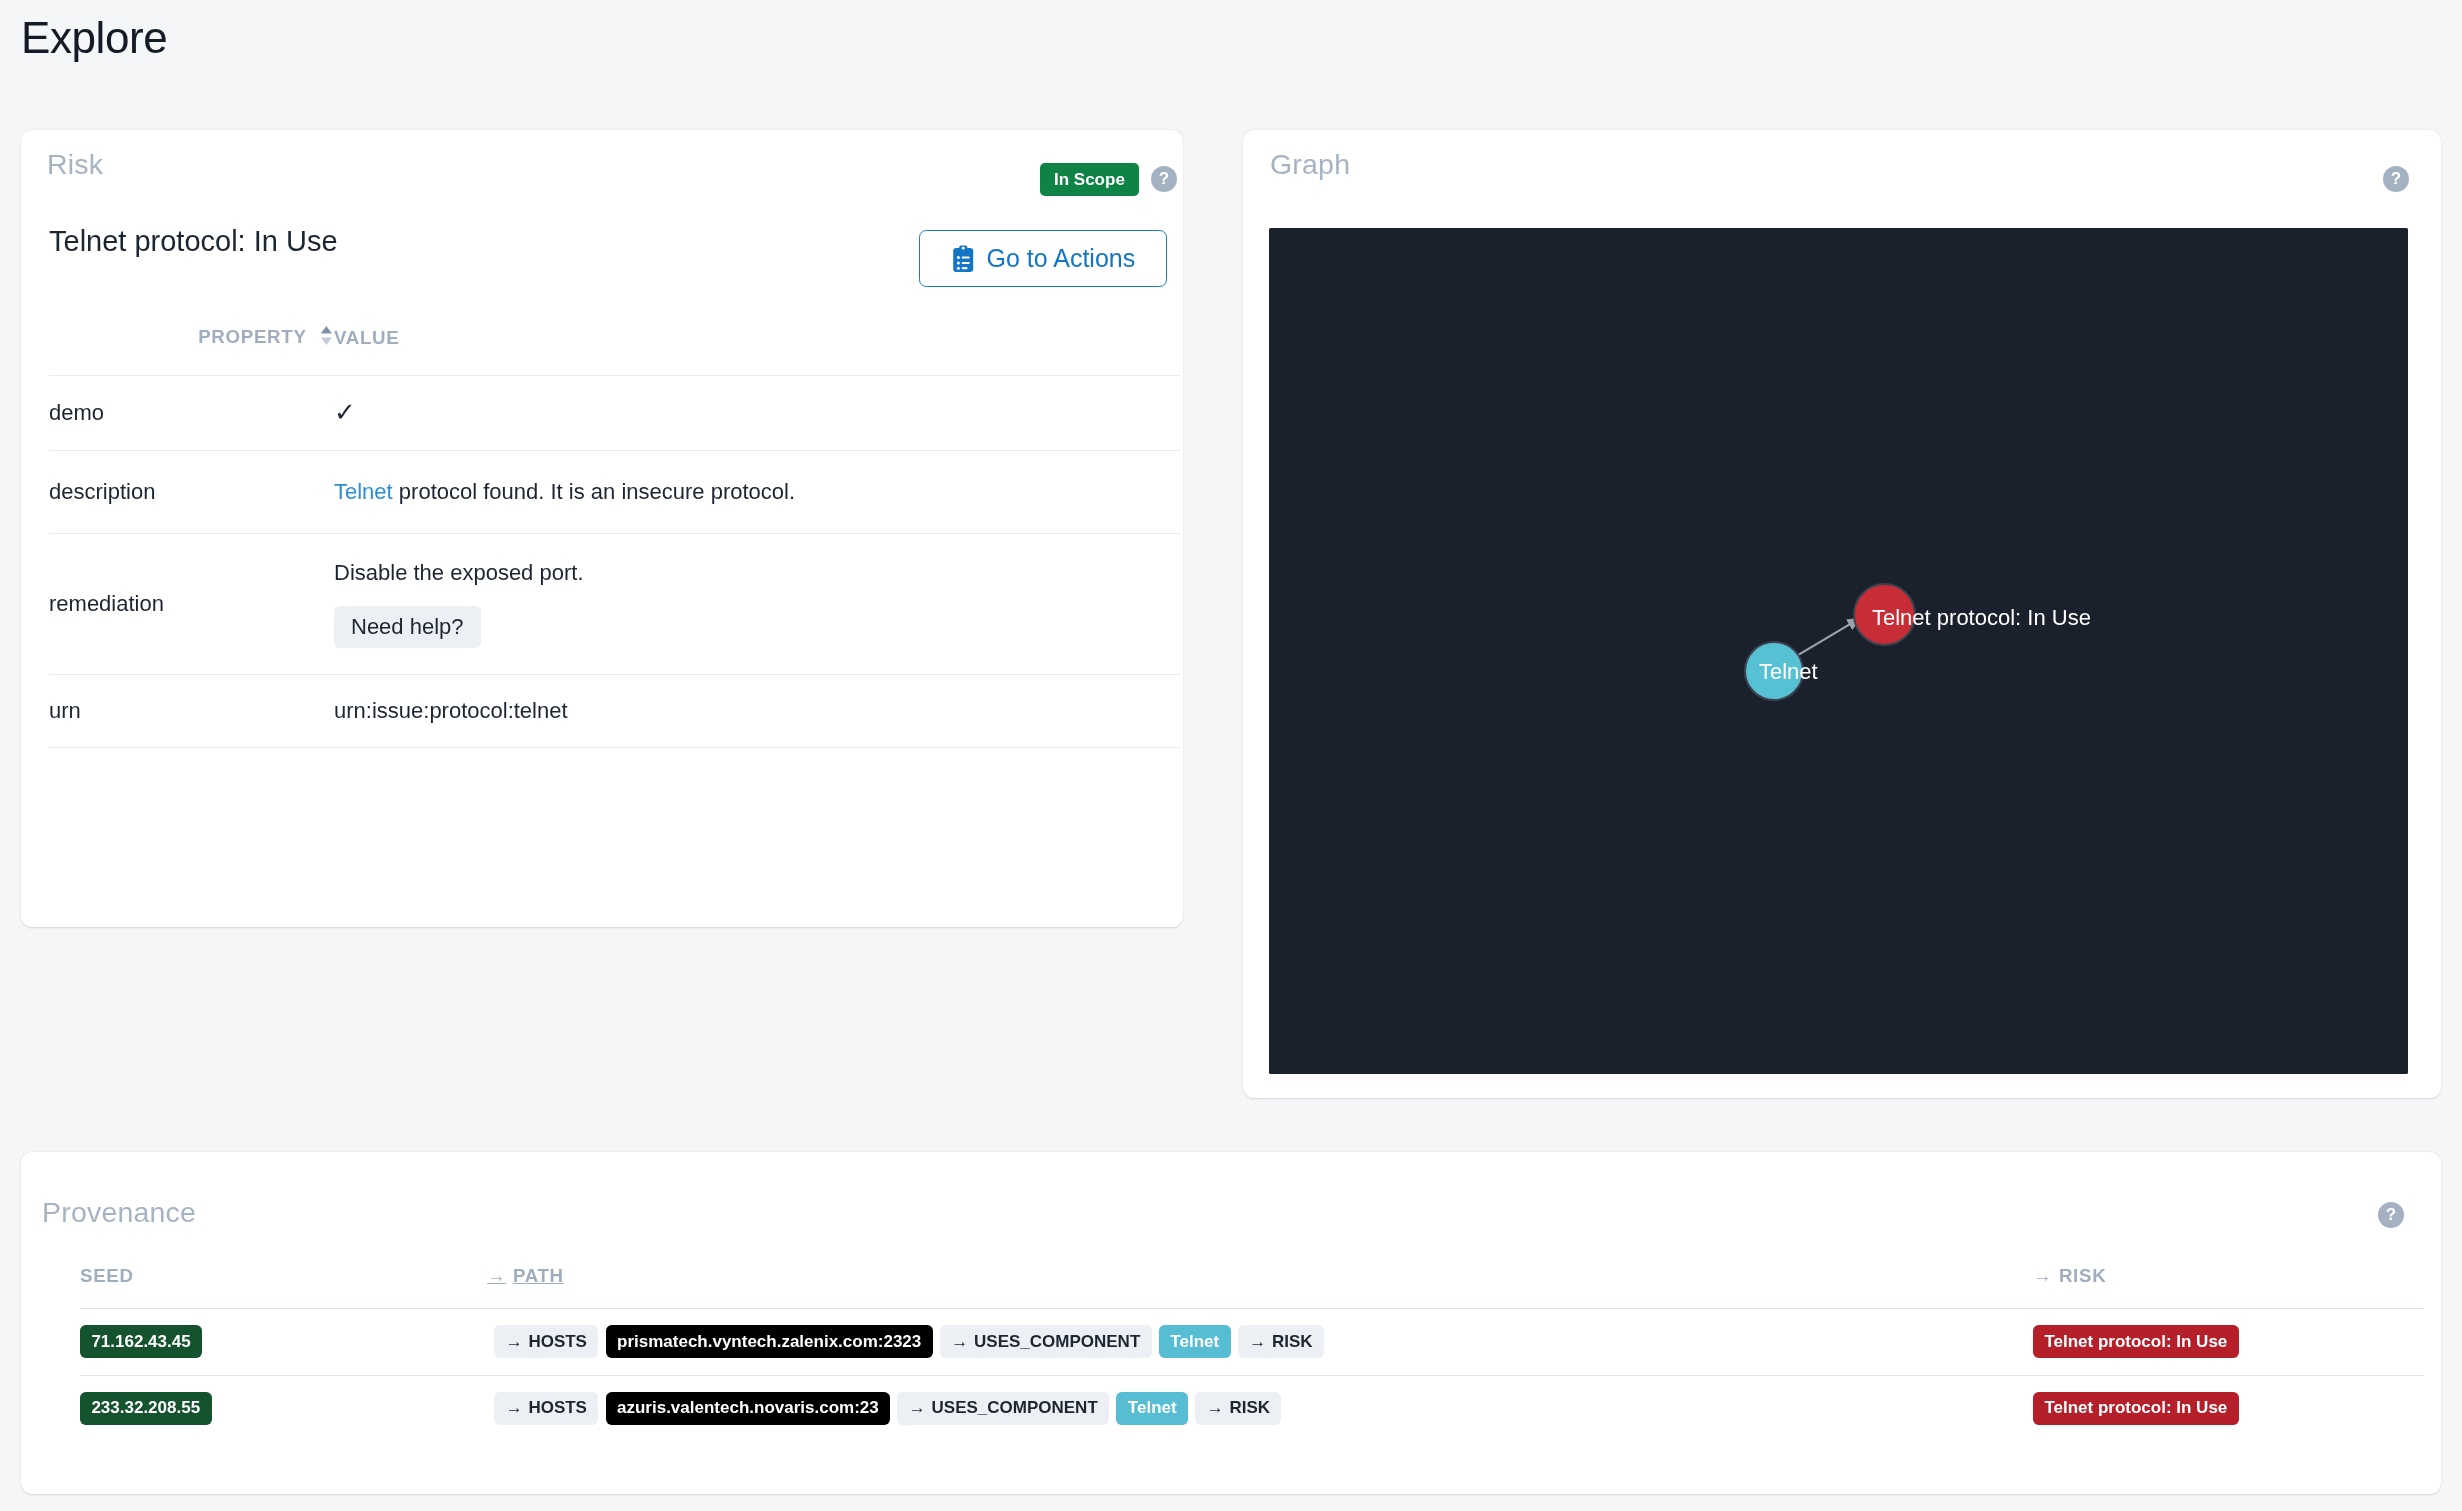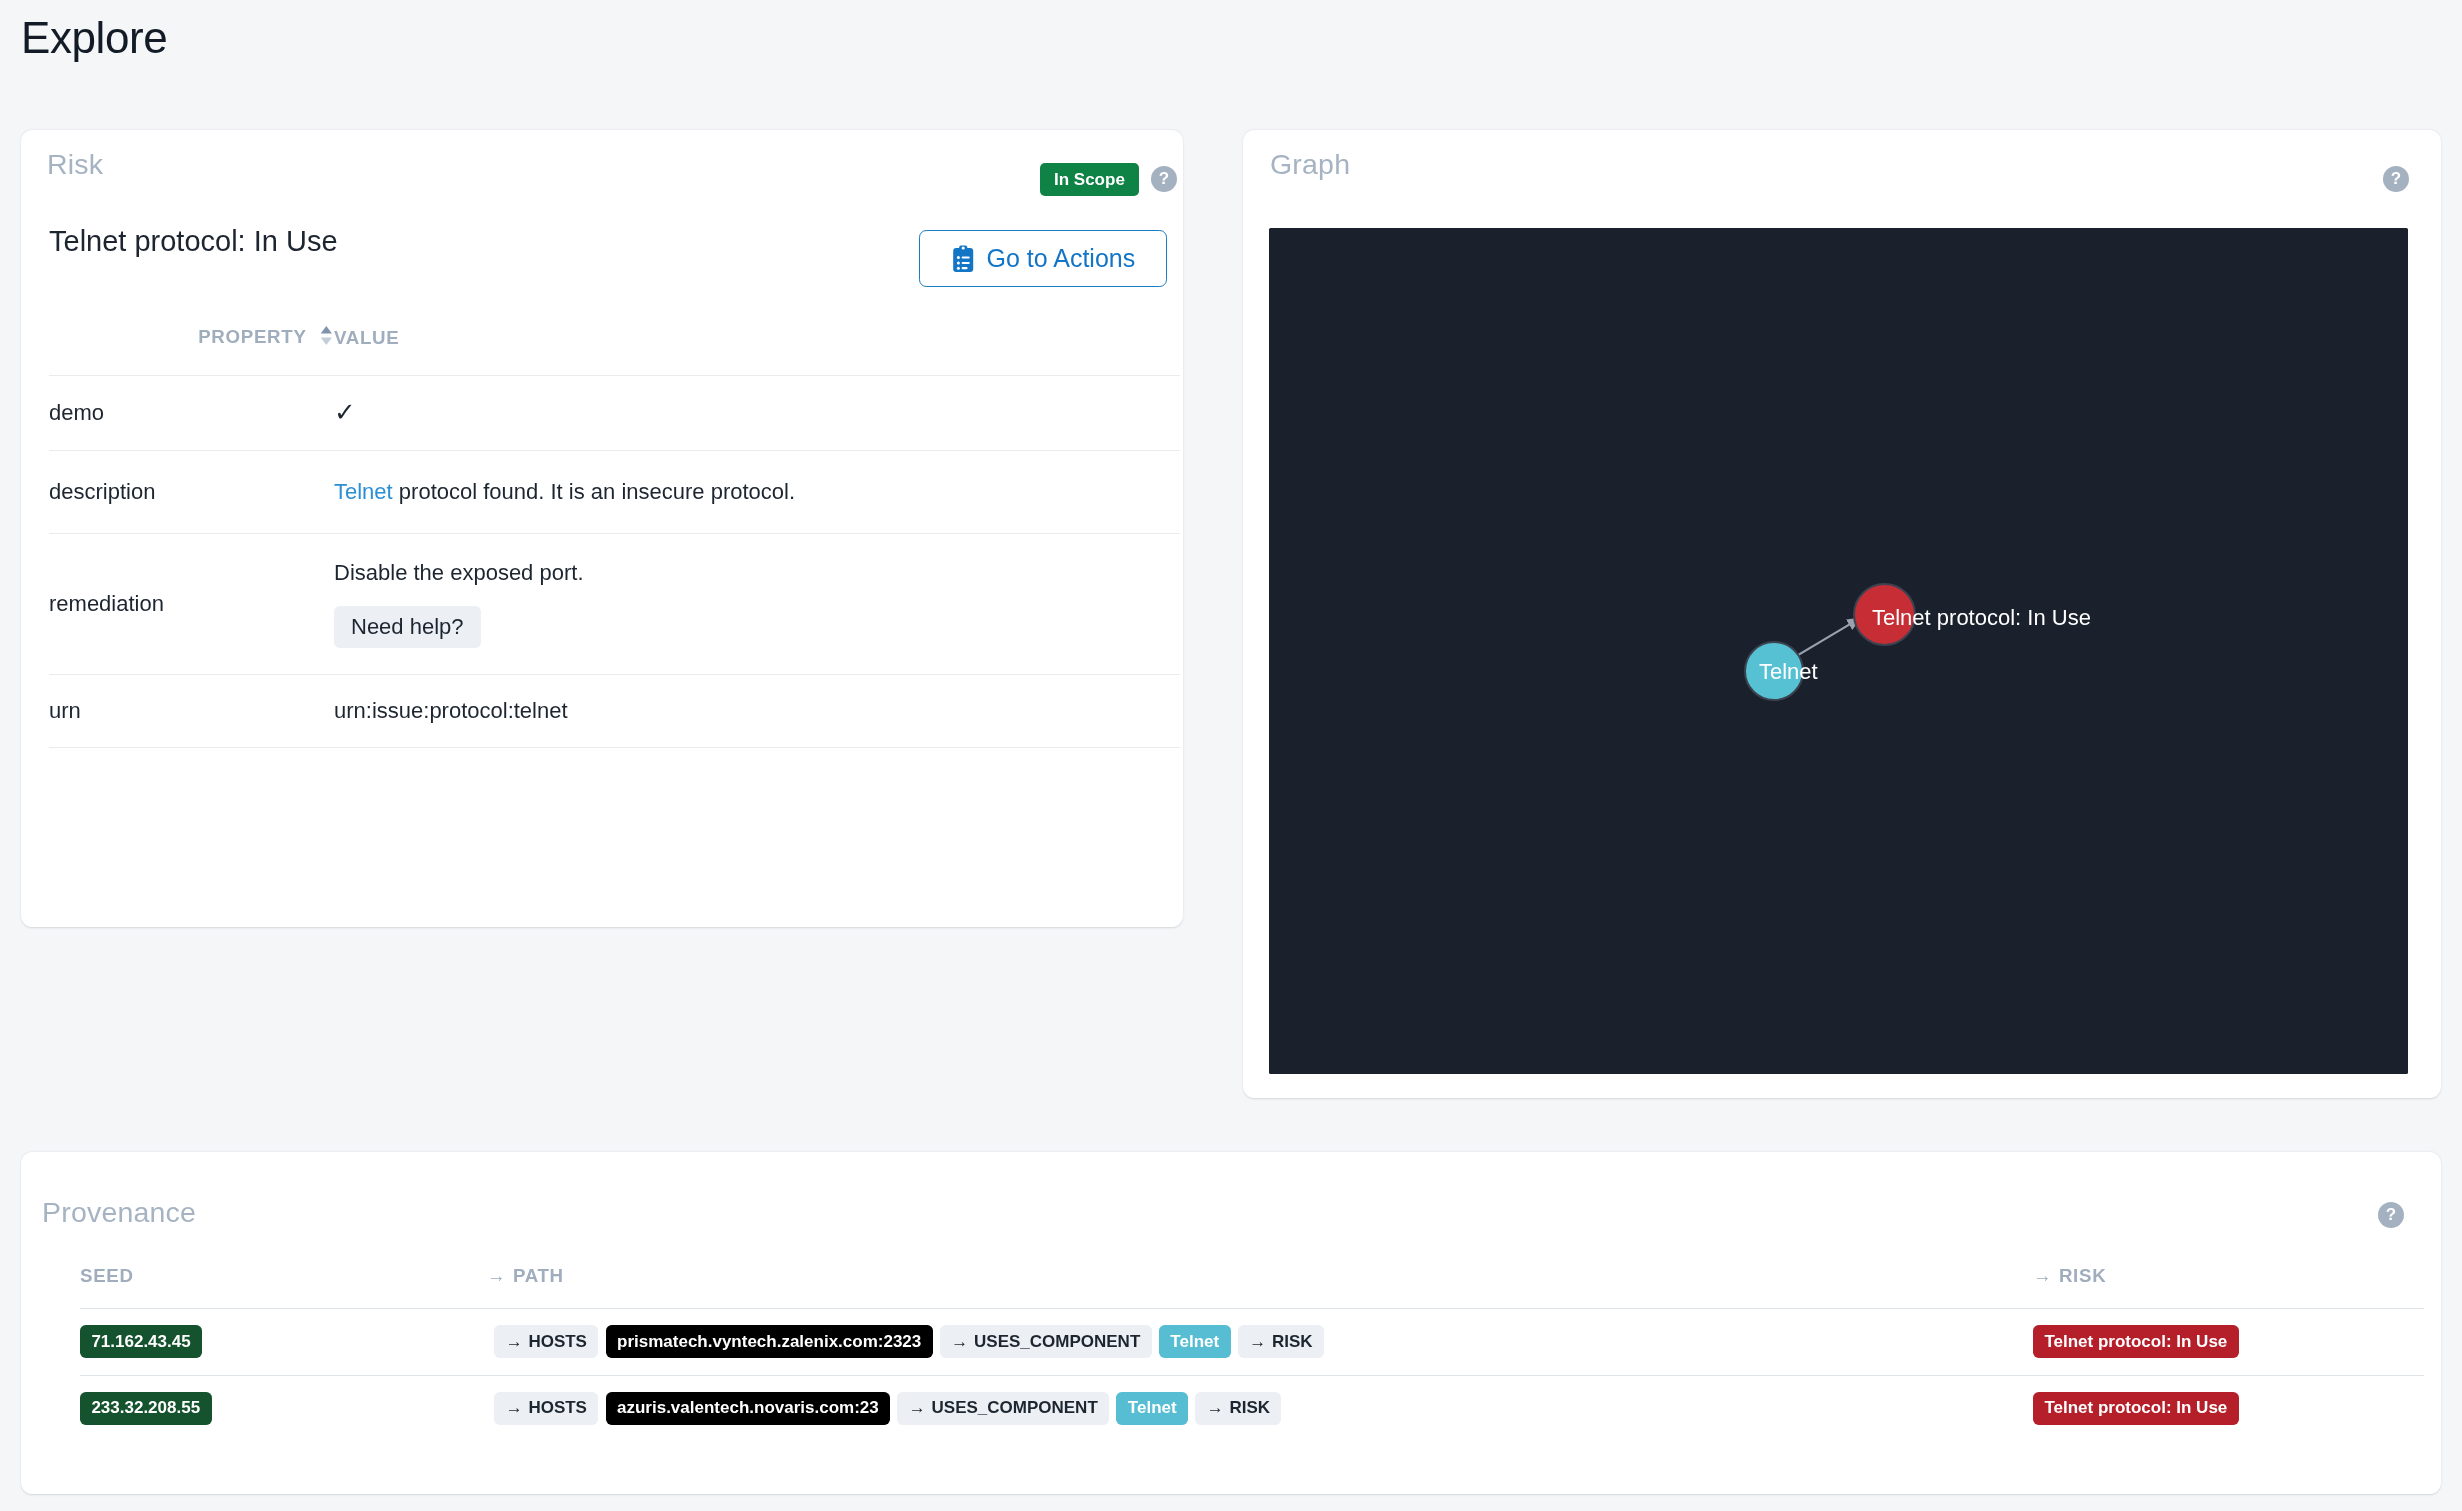--- a/index.html
+++ b/index.html
@@ -240,21 +240,21 @@
   .prov-table th {
     text-align: left;
     font-size: 18.7px;
     font-weight: bold;
     color: #9fadbd;
     letter-spacing: 0.7px;
     padding-bottom: 21px;
     white-space: nowrap;
   }
   .prov-table th.c-seed { width: 407px; }
-  .prov-table th.c-path { width: 1546px; }
+  .prov-table th.c-path { width: 1546px; text-decoration: underline; }
   .prov-table td {
     border-top: 1.6px solid #dfe4e9;
     padding: 16.3px 0;
     vertical-align: middle;
   }
   .arrow-g { color: #9fadbd; margin-right: 6.5px; }
 
   .chip {
     display: inline-block;
     border-radius: 5.7px;

